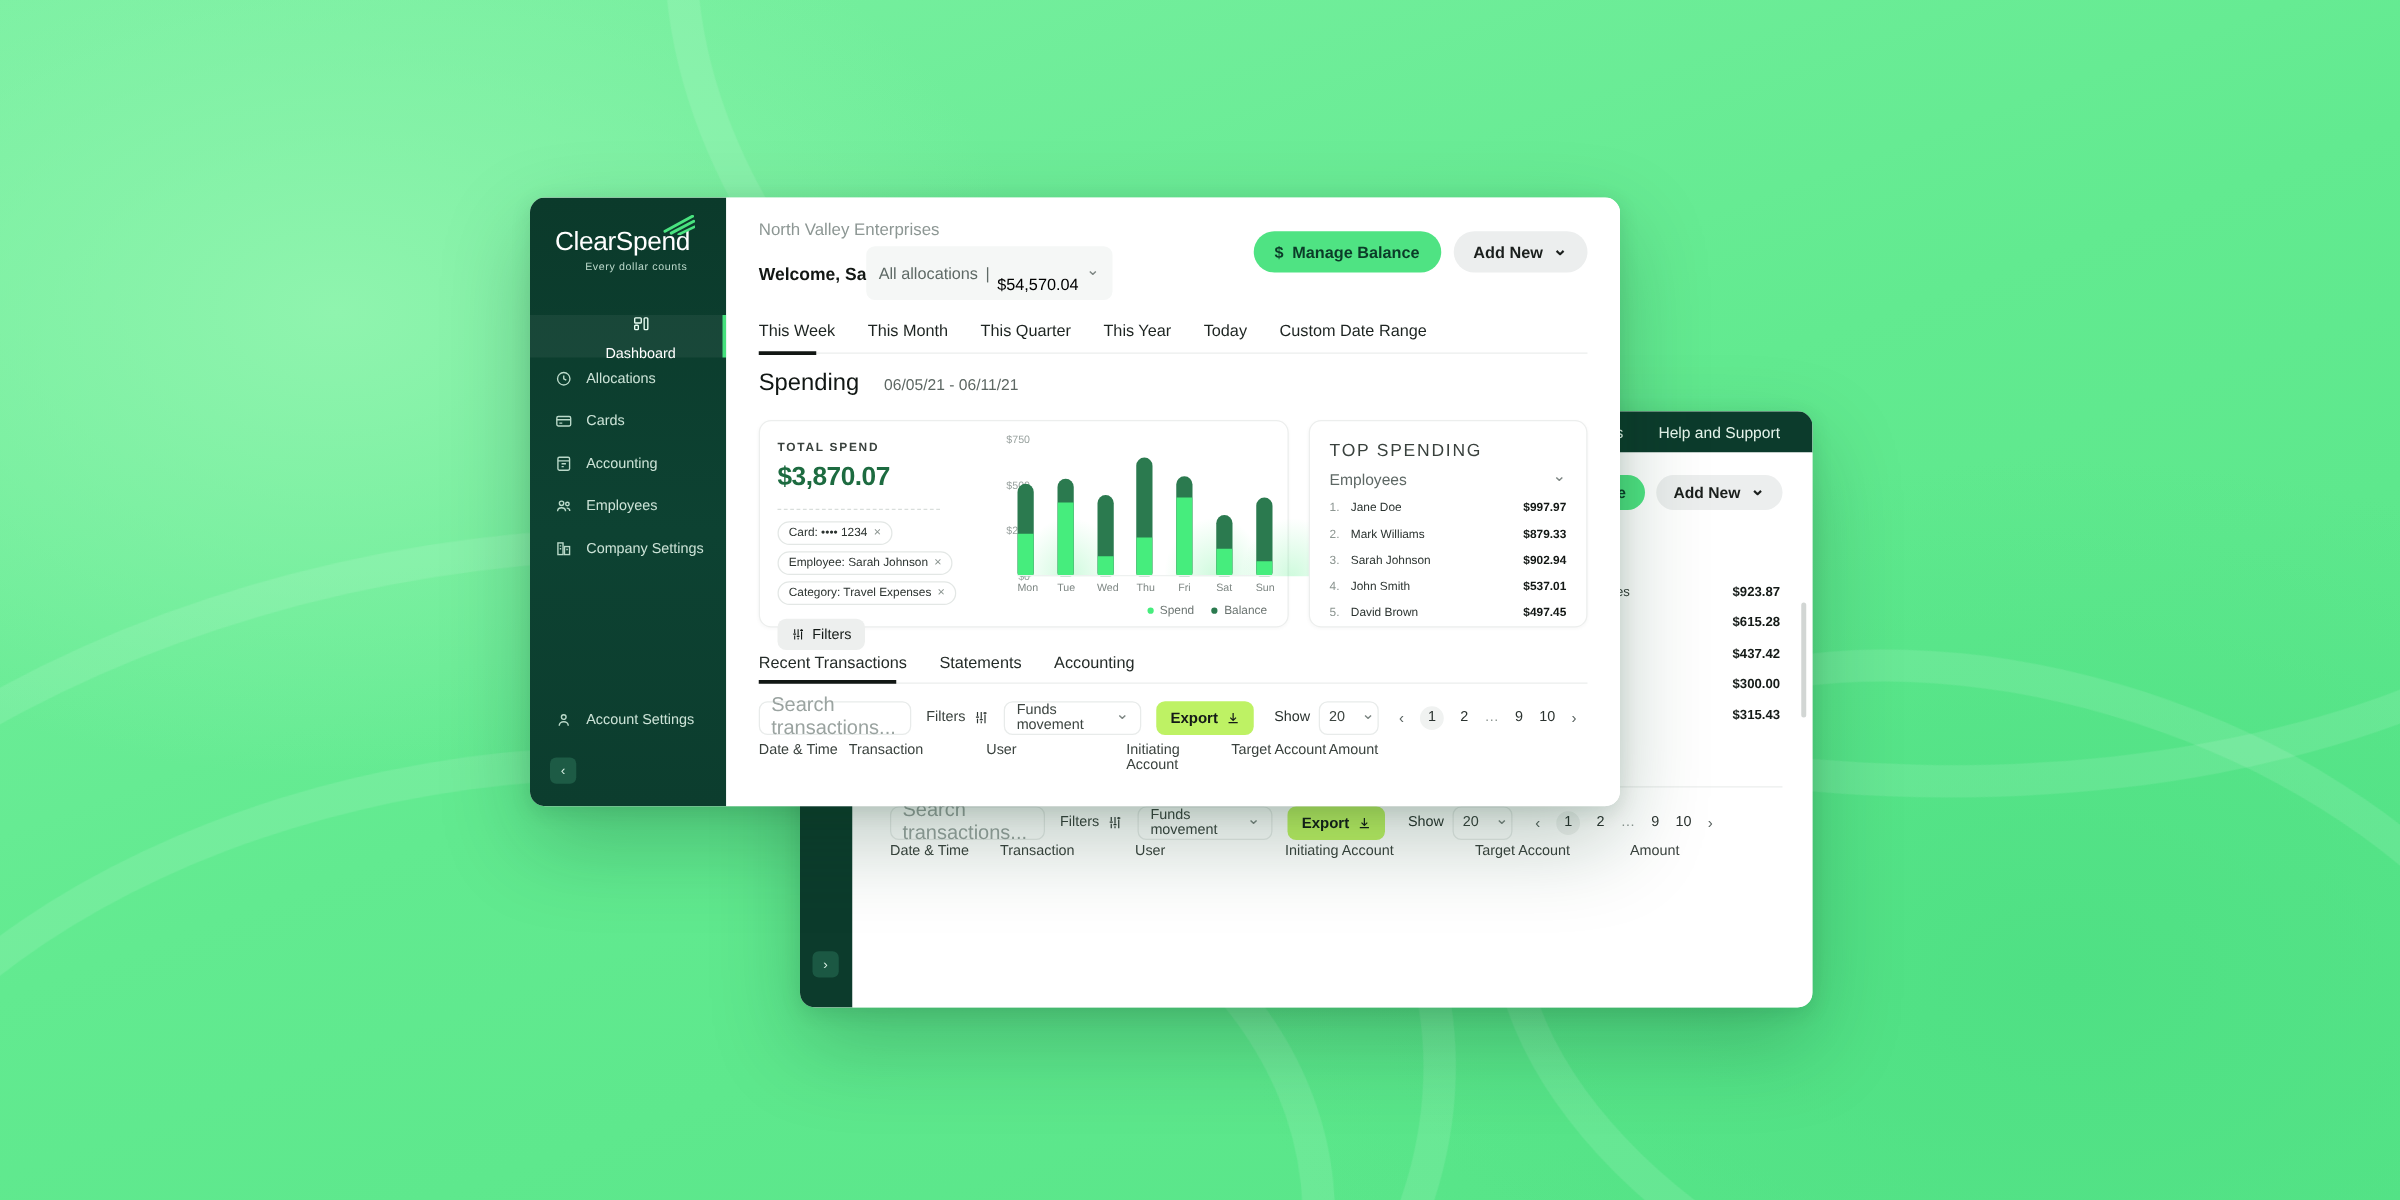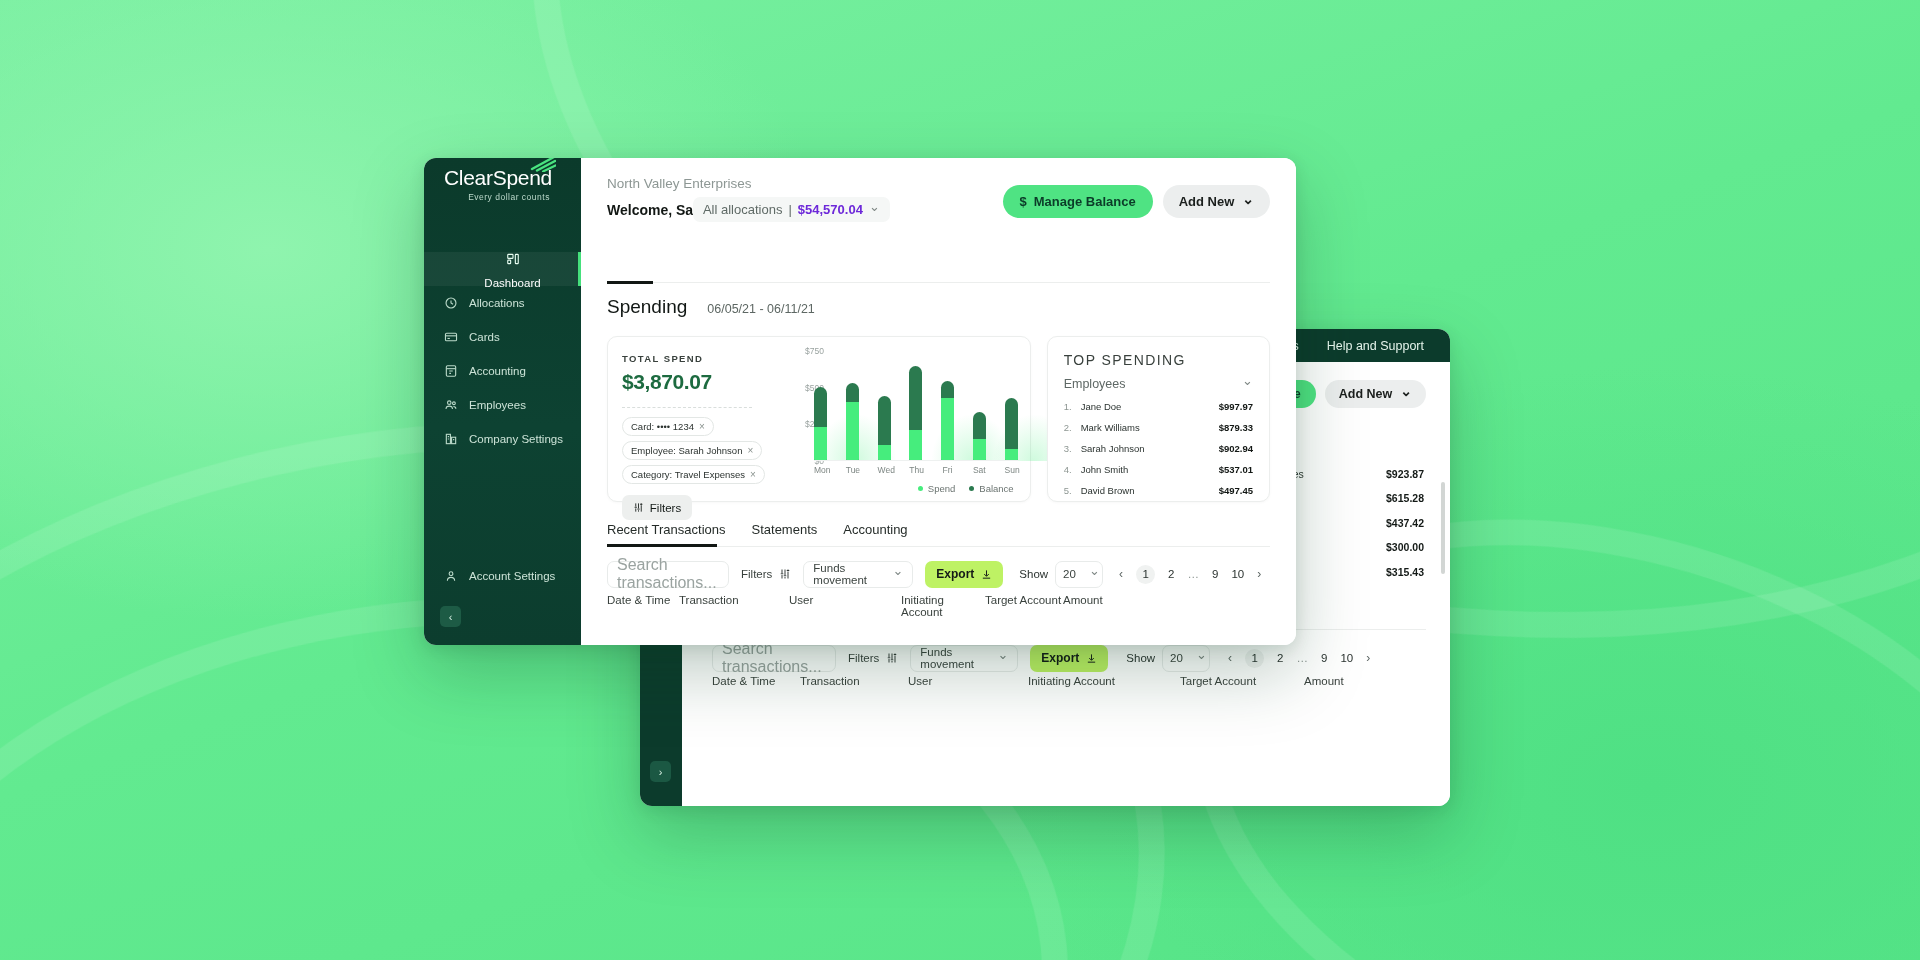--- a/index.html
+++ b/index.html
@@ -161,21 +161,21 @@
   .pager .arr { color: #5b6462; font-size: 12px; }
 
   
   #win-front {
     left: 424px; top: 158px; width: 872px; height: 487px;
   }
   #win-front .fr-sidebar {
     position: absolute; left: 0; top: 0; width: 157px; height: 100%;
     background: linear-gradient(180deg, #0b3a2b 0%, #0d4232 55%, #0c3d2e 100%);
   }
-  .logo-wrap { position: absolute; left: 20px; top: 8px; }
+  .logo-wrap { position: absolute; left: 20px; top: 24px; }
   .logo-text {
     font-size: 21px; color: #fff; letter-spacing: -.3px; font-weight: normal;
   }
   .logo-tag { font-size: 8.5px; color: #bcd9cb; letter-spacing: .5px; text-align: right; margin-top: 2px; margin-right: 2px; }
   .logo-swoosh { position: absolute; right: -4px; top: -10px; }
   .nav { position: absolute; left: 0; top: 94px; width: 100%; }
   .nav-item {
     height: 34px; display: flex; align-items: center; gap: 11px;
     padding-left: 20px; font-size: 11.5px; color: #cce3d7;
     position: relative;
@@ -203,21 +203,21 @@
   }
   .org-name { position: absolute; left: 26px; top: 18px; font-size: 13.5px; color: #8d9794; }
   .welcome-row { position: absolute; left: 26px; top: 39px; display: flex; align-items: center; }
   .welcome { font-size: 14px; font-weight: bold; color: #121714; white-space: nowrap; }
   .alloc-chip {
     margin-left: -22px;
     background: #f5f7f6; border-radius: 7px; padding: 5px 10px;
     font-size: 13px; color: #5f6a66;
     display: flex; align-items: center; gap: 6px; white-space: nowrap;
   }
-  .alloc-chip b { color: #6d28d9; font-weight: bold; }
+  .alloc-chip b { color: #000000; font-weight: normal; margin-top: 18px; }
   .hdr-actions { position: absolute; right: 26px; top: 27px; display: flex; align-items: center; gap: 10px; }
   .hdr-actions .pill-green { padding: 9px 17px; font-size: 13px; }
   .hdr-actions .pill-grey { padding: 9px 16px; font-size: 13px; }
 
   .range-tabs {
     position: absolute; left: 26px; top: 99px; right: 26px;
     display: flex; gap: 26px; font-size: 13px; color: #1d2421;
   }
   .range-rule { position: absolute; left: 26px; top: 124px; right: 26px; height: 1px; background: #eceeed; }
   .range-underline { position: absolute; left: 26px; top: 123px; width: 46px; height: 2.5px; background: #121714; }
@@ -524,20 +524,28 @@
       <div class="pill-green">
         <span>$</span>
         <span>Manage Balance</span>
       </div>
       <div class="pill-grey">
         <span>Add New</span>
         <span style="font-size:14px;line-height:0;position:relative;top:-3px">⌄</span>
       </div>
     </div>
 
+    <div class="range-tabs">
+      <span>This Week</span>
+      <span>This Month</span>
+      <span>This Quarter</span>
+      <span>This Year</span>
+      <span>Today</span>
+      <span>Custom Date Range</span>
+    </div>
     <div class="range-rule"></div>
     <div class="range-underline"></div>
 
     <div class="spending-head">
       <span class="t">Spending</span>
       <span class="d">06/05/21 - 06/11/21</span>
     </div>
 
     <div class="panel-row">
 

